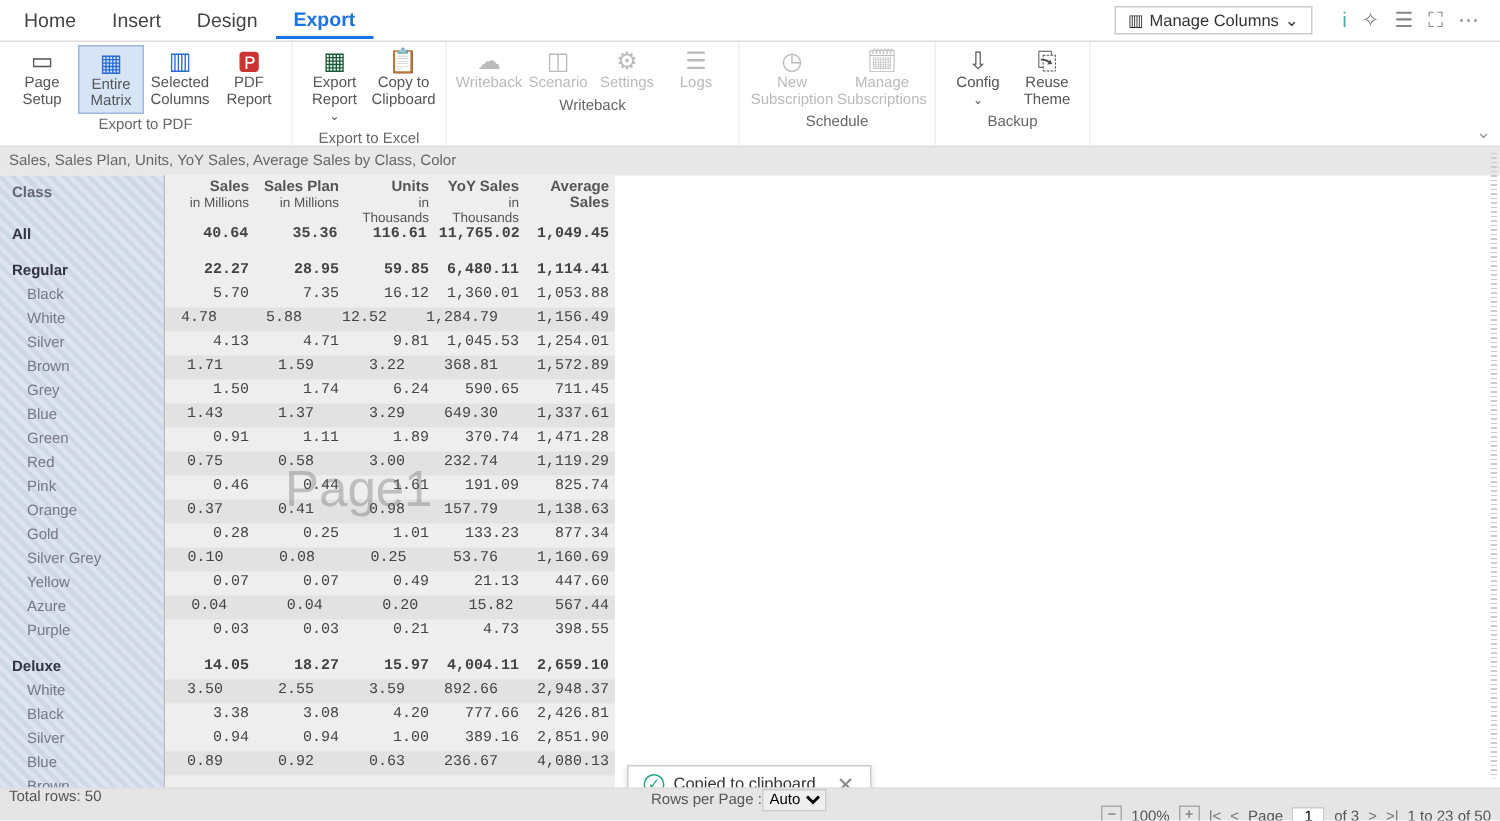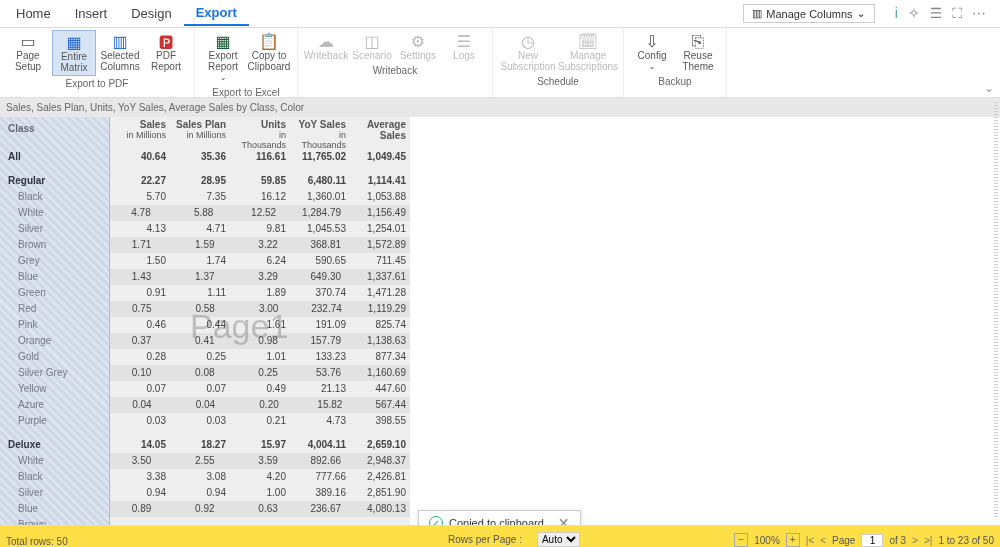--- a/index.html
+++ b/index.html
@@ -28,33 +28,33 @@
 .rowhdr { width: 110px; background: repeating-linear-gradient(45deg,#cfd8e6,#cfd8e6 3px,#dde4ef 3px,#dde4ef 6px); border-right: 1px solid #bbb; font-size: 10px; color: #556; }
 .rowhdr .hdrcell { height: 32px; padding: 6px 8px; font-weight: bold; color: #667; }
 .rowhdr .row { height: 16px; line-height: 16px; padding: 0 8px; }
 .rowhdr .row.bold { font-weight: bold; color: #334; }
 .rowhdr .row.ind { padding-left: 18px; color: #778; }
 
 .databody { width: 300px; background: #eee; position: relative; }
 .dhead { display: flex; height: 32px; }
 .dhcol { flex: 1; text-align: right; padding: 2px 4px; font-size: 9px; color: #555; }
 .dhcol .m { font-weight: bold; font-size: 10px; }
-.drow { display: flex; height: 16px; font-size: 10px; font-family: Liberation Sans, sans-serif; }
+.drow { display: flex; height: 16px; font-size: 10px; font-family: Liberation Mono, monospace; }
 .drow.bold { font-weight: bold; }
 .drow.alt { background: #e2e2e2; gap: 18px; }
 .dcell { flex: 1; text-align: right; padding: 0 4px; line-height: 16px; color: #444; }
 
 .watermark { position: absolute; top: 190px; left: 80px; font-size: 34px; color: rgba(100,100,100,0.35); font-weight: 300; pointer-events: none; }
 
 .toast { position: absolute; left: 418px; top: 510px; background: #fff; border: 1px solid #ccc; padding: 4px 10px; display: flex; align-items: center; gap: 6px; font-size: 11px; box-shadow: 0 1px 4px rgba(0,0,0,0.15); }
 .toast .check { color: #2a8; border: 1px solid #2a8; border-radius: 50%; width: 14px; height: 14px; display: inline-flex; align-items: center; justify-content: center; font-size: 10px; }
 .toast .close { color: #888; cursor: pointer; margin-left: 8px; font-size: 14px; }
 
-.footer { position: absolute; bottom: 0; left: 0; right: 0; height: 22px; border-top: 1px solid #ddd; display: flex; align-items: flex-end; font-size: 10px; color: #555; padding: 0 6px; background:#fde047;}
-.footer .mid { position:absolute; left:448px; display:flex; align-items:center; gap:15px;}
+.footer { position: absolute; bottom: 0; left: 0; right: 0; height: 22px; border-top: 1px solid #ddd; display: flex; align-items: flex-start; font-size: 10px; color: #555; padding: 0 6px; background:#e5e5e5;flex-direction:column;}
+.footer .mid { position:absolute; left:434px; display:flex; align-items:center; gap:0;}
 .footer .mid select { font-size:10px; border:1px solid #ccc; }
 .footer .right { margin-left: auto; display: flex; align-items: center; gap: 6px; }
 .footer .zbtn { width: 14px; height: 14px; border: 1px solid #aaa; display: inline-flex; align-items: center; justify-content: center; cursor: pointer; color:#666; line-height:1;}
 .footer input.pg { width: 22px; text-align: center; border: 1px solid #ccc; font-size:10px; }
 .footer .nav { cursor: pointer; color: #777; }
 
 .right-dots { position: absolute; right: 2px; top: 100px; bottom: 28px; width: 4px; background: repeating-linear-gradient(to bottom, transparent, transparent 2px, #ccc 2px, #ccc 3px); }
 </style>
 </head>
 <body>

